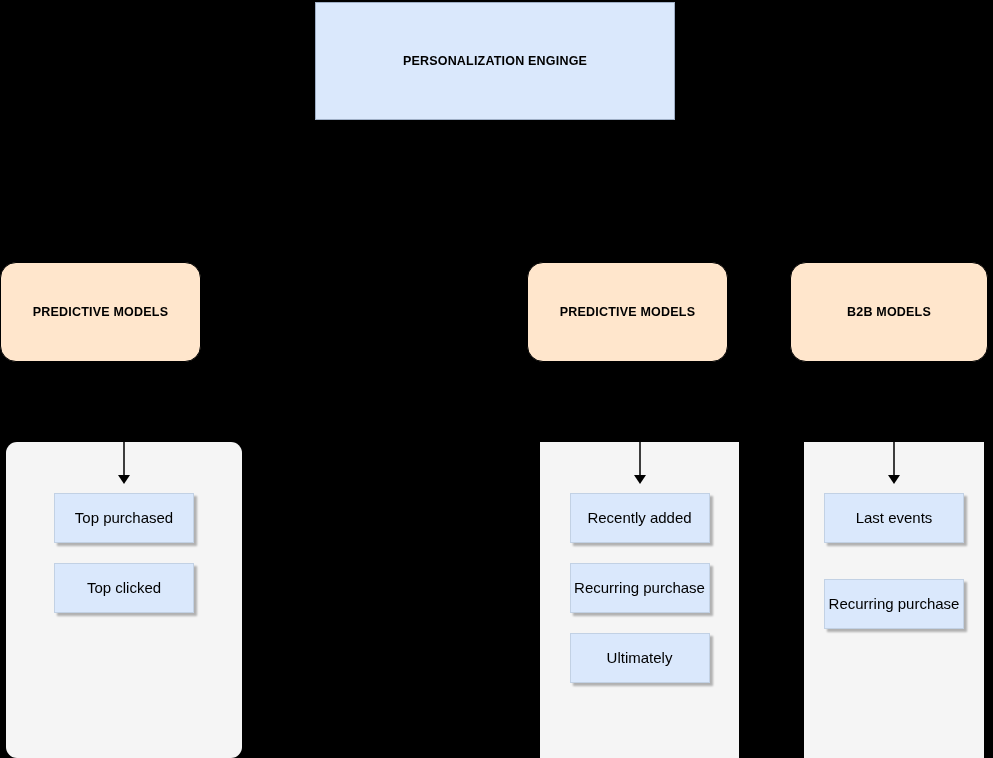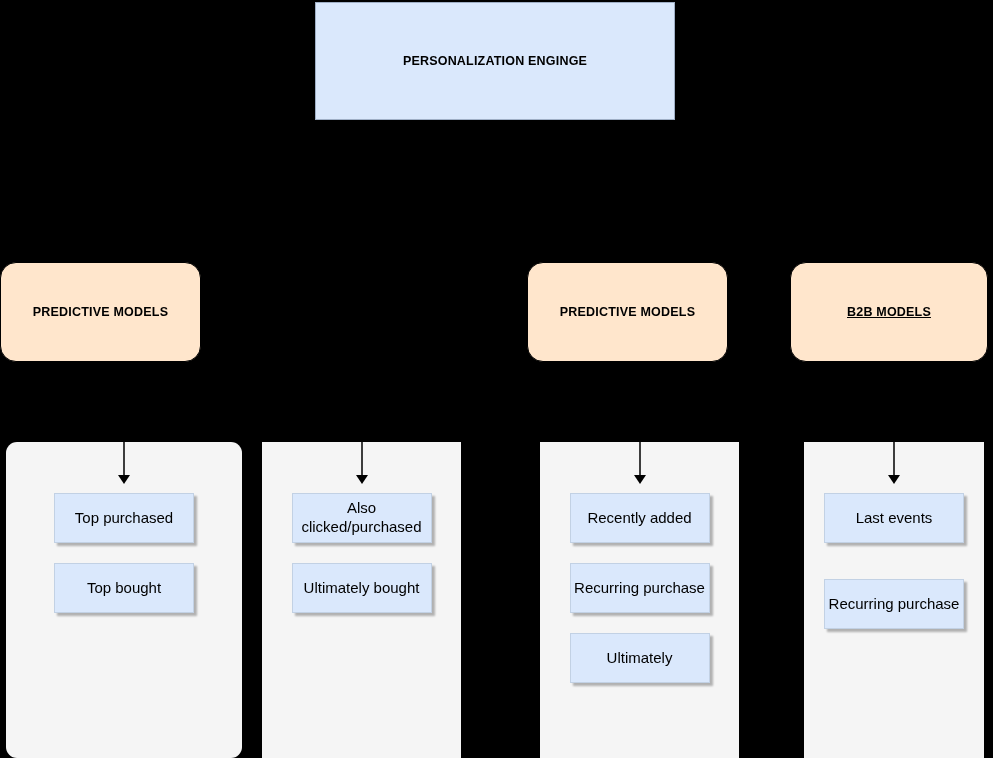--- a/index.html
+++ b/index.html
@@ -30,21 +30,21 @@
   .branch-node {
     top: 262px; height: 100px;
     background: var(--node-fill-orange, #ffe6cc);
     border: 1px solid #000;
     border-radius: 16px;
     font-weight: bold; font-size: 12.5px; letter-spacing: 0.2px;
   }
   .branch-node.b0 { left: 0px;   width: 201px; }
   .branch-node.b1 { left: 263px; width: 200px; }
   .branch-node.b2 { left: 527px; width: 201px; }
-  .branch-node.b3 { left: 790px; width: 198px; text-decoration: underline; }
+  .branch-node.b3 { left: 790px; width: 198px; }
 
   .column {
     position: absolute;
     top: 442px; height: 316px;
     background: var(--column-fill, #f5f5f5);
     z-index: 1;
     display: flex; flex-direction: column; align-items: center;
     padding-top: 51px; box-sizing: border-box;
     gap: 20px;
   }
@@ -112,32 +112,23 @@
   <div class="node branch-node b3">
     <span>B2B MODELS</span>
   </div>
 
   <div class="column c0">
     <div class="col-arrow">
       <div class="shaft"></div>
       <div class="head"></div>
     </div>
     <div class="leaf-node">Top purchased</div>
-    <div class="leaf-node">Top bought</div>
+    <div class="leaf-node">Top clicked</div>
   </div>
 
-  <div class="column c1">
-    <div class="col-arrow">
-      <div class="shaft"></div>
-      <div class="head"></div>
-    </div>
-    <div class="leaf-node">Also
-clicked/purchased</div>
-    <div class="leaf-node">Ultimately bought</div>
-  </div>
 
   <div class="column c2">
     <div class="col-arrow">
       <div class="shaft"></div>
       <div class="head"></div>
     </div>
     <div class="leaf-node">Recently added</div>
     <div class="leaf-node">Recurring purchase</div>
     <div class="leaf-node">Ultimately</div>
   </div>

